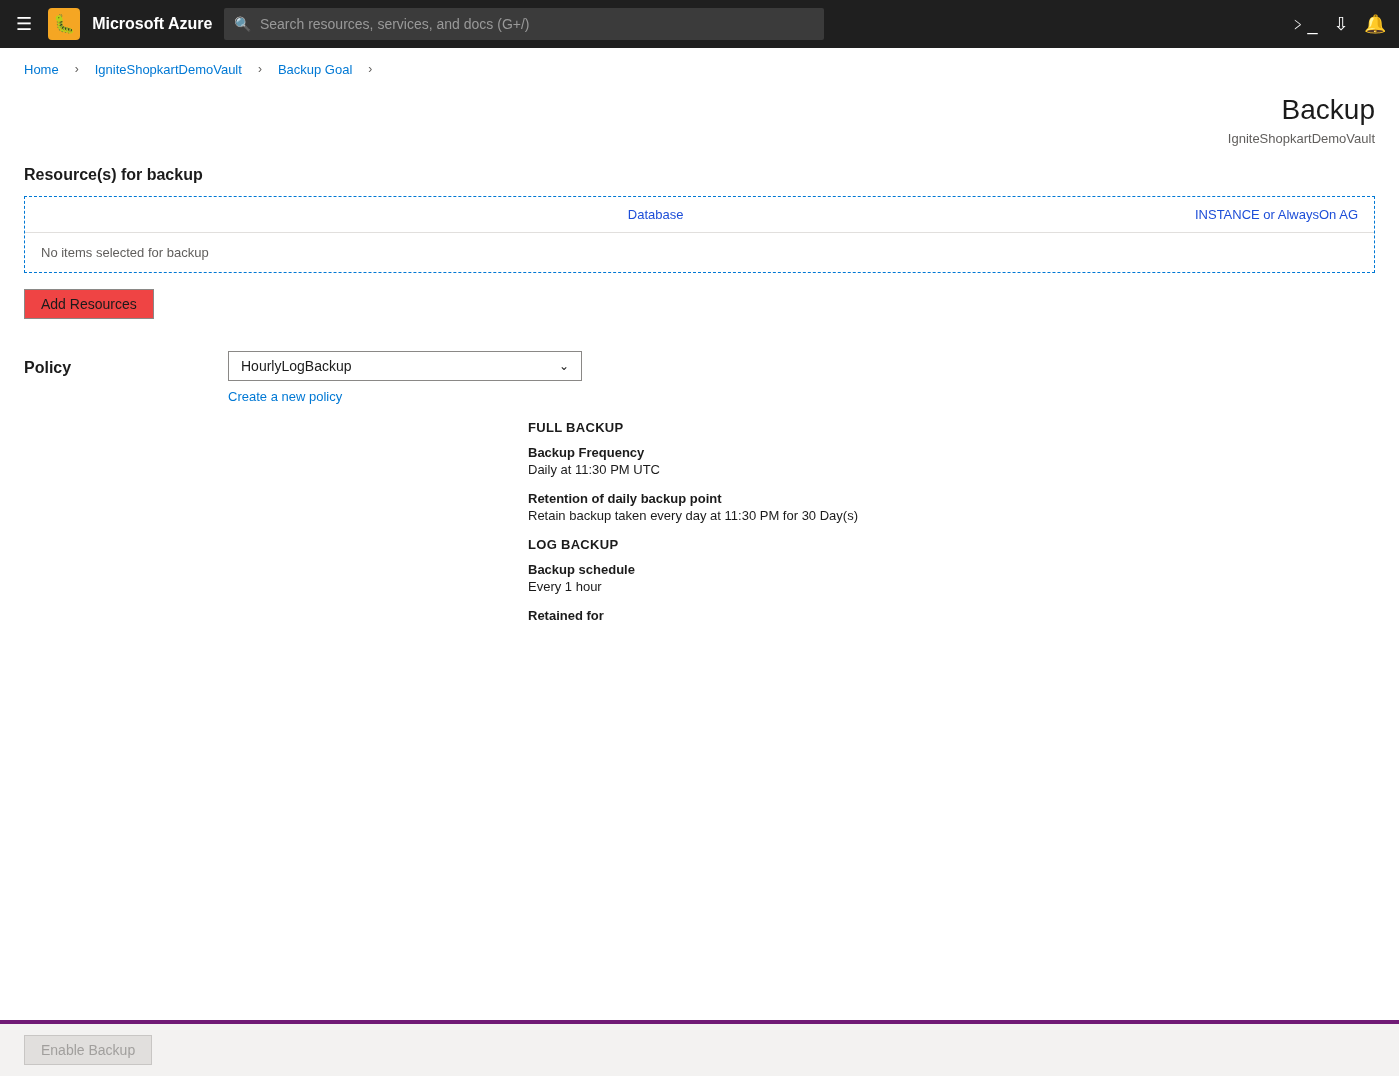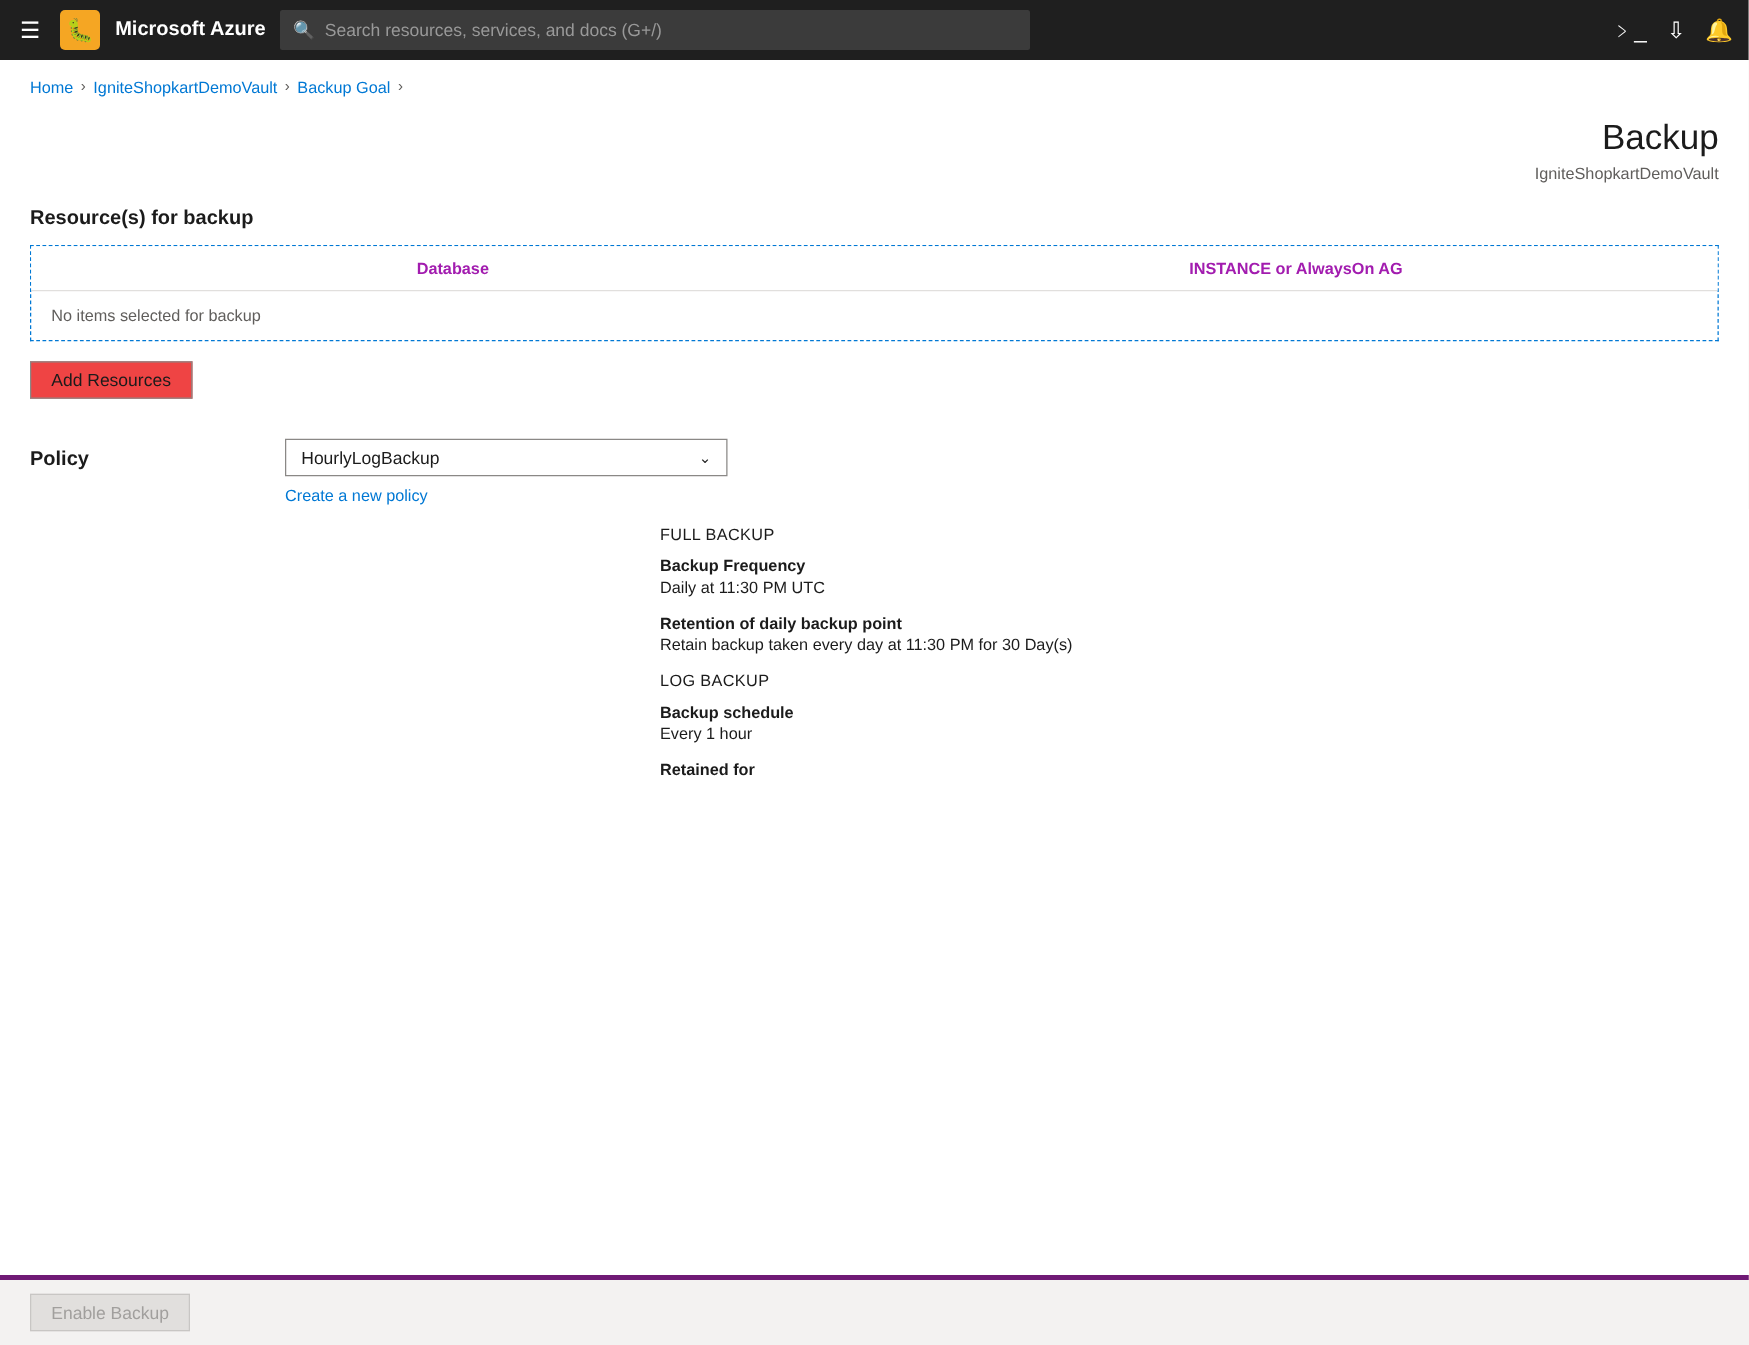--- a/index.html
+++ b/index.html
@@ -75,21 +75,21 @@
       min-height: calc(1076px - 48px);
       padding: 0;
       position: relative;
     }
 
     
     .breadcrumb {
       display: flex;
       align-items: flex-start;
       padding: 14px 24px 8px 24px;
-      gap: 6px;
+      gap: 16px;
       font-size: 13px;
     }
     .breadcrumb-item {
       color: #0078d4;
       cursor: pointer;
       text-decoration: none;
     }
     .breadcrumb-separator { color: #605e5c; font-size: 12px; }
     .breadcrumb-current { color: #0078d4; cursor: pointer; }
 
@@ -130,25 +130,25 @@
     }
     .resources-table {
       width: 100%;
       border-collapse: collapse;
     }
     .resources-table thead tr {
       background: #fff;
       border-bottom: 1px solid #e1dfdd;
     }
     .resources-table th {
-      text-align: center;
+      text-align: right;
       padding: 10px 16px;
       font-size: 13px;
-      font-weight: 700;
-      color: #a21caf;
+      font-weight: 400;
+      color: #1d4ed8;
     }
     .resources-table td {
       padding: 12px 16px;
       font-size: 13px;
       color: #605e5c;
       border-top: 1px solid #e1dfdd;
     }
     .resources-table .col-db { width: 50%; }
     .resources-table .col-instance { width: 50%; }
 
@@ -202,21 +202,21 @@
       text-decoration: none;
     }
 
     
     .backup-details {
       margin-left: 504px;
       margin-top: 16px;
     }
     .backup-section-header {
       font-size: 13px;
-      font-weight: 400;
+      font-weight: 700;
       color: #1b1b1b;
       margin-bottom: 10px;
       letter-spacing: 0.3px;
     }
     .backup-detail-row {
       margin-bottom: 14px;
     }
     .backup-detail-label {
       font-size: 13px;
       font-weight: 600;

